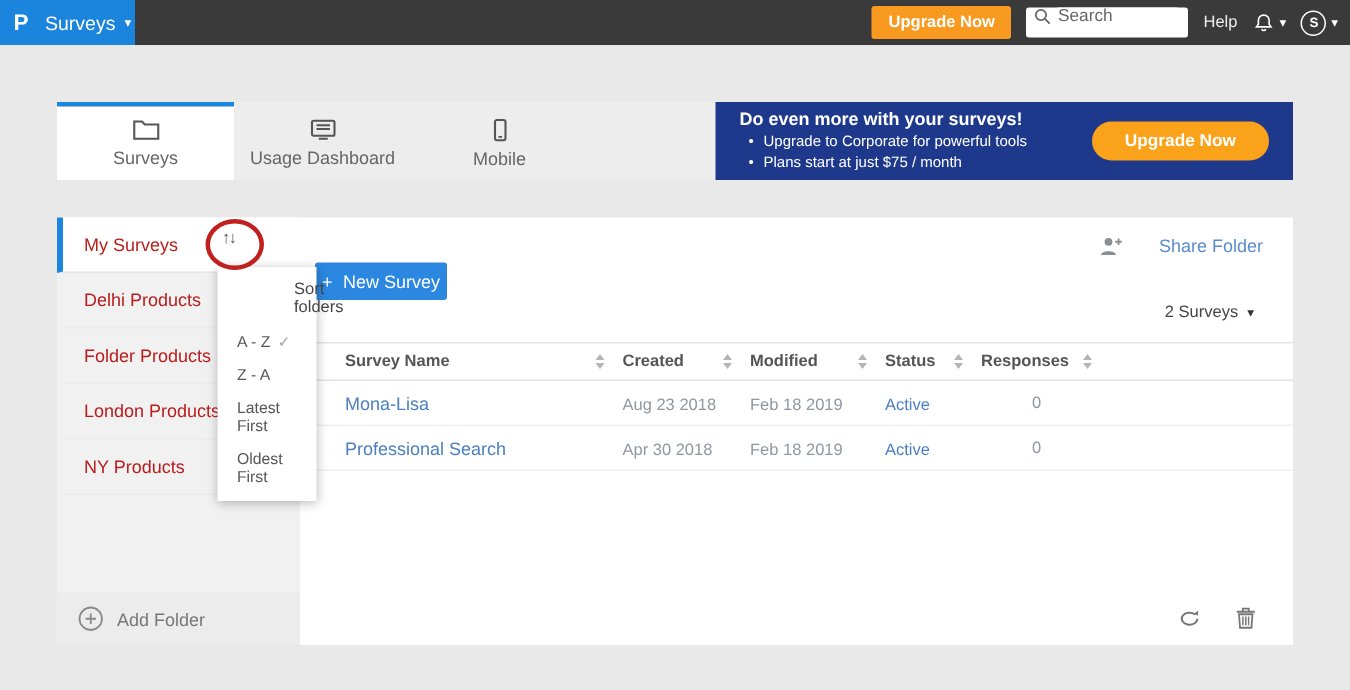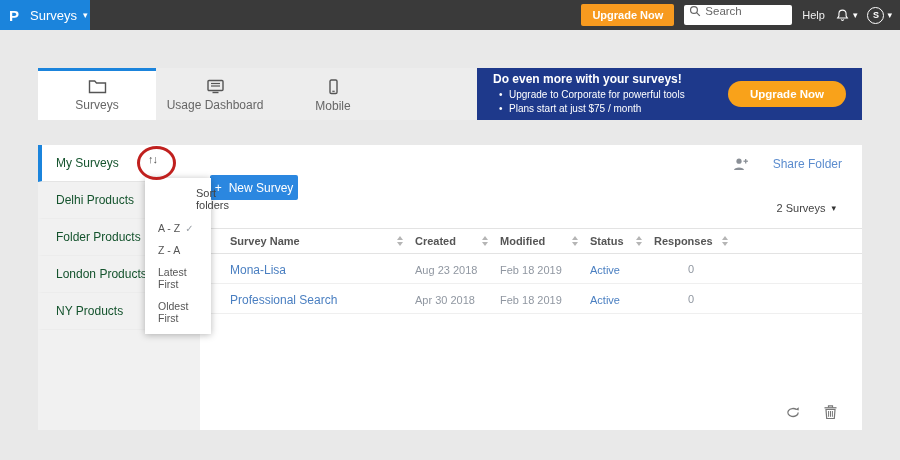--- a/index.html
+++ b/index.html
@@ -33,21 +33,21 @@
   .banner-title { font-size:12px; font-weight:bold; margin-bottom:2px; }
   .banner-list { list-style:none; font-size:10px; }
   .banner-list li { padding-left:16px; position:relative; line-height:1.45; }
   .banner-list li::before { content:"•"; position:absolute; left:6px; }
   .btn-upgrade-banner { margin-left:auto; margin-right:16px; background:#f9a21a; color:#fff; border:none; font-weight:bold; font-size:11.5px; padding:7px 22px; border-radius:15px; font-family:inherit; cursor:pointer; }
 
   
   .card { position:absolute; left:38px; top:145px; width:824px; height:285px; background:#fff; }
 
   .sidebar { position:absolute; left:0; top:0; width:162px; height:285px; background:#f1f1f1; }
-  .side-item { height:37px; display:flex; align-items:center; padding-left:14px; font-size:12px; color:#14532d; border-left:4px solid transparent; cursor:pointer; border-bottom:1px solid #ececec; }
+  .side-item { height:37px; display:flex; align-items:center; padding-left:14px; font-size:12px; color:#b91c1c; border-left:4px solid transparent; cursor:pointer; border-bottom:1px solid #ececec; }
   .side-item.active { background:#fff; border-left-color:#1b84dc; border-bottom-color:#e4e4e4; }
   .sort-trigger { position:absolute; left:110px; top:8px; font-size:11px; color:#555; letter-spacing:-1px; cursor:pointer; z-index:2; }
   .add-folder { position:absolute; left:0; bottom:0; width:162px; height:35px; background:#ececec; display:flex; align-items:center; gap:9px; padding-left:14px; font-size:12px; color:#777; cursor:pointer; }
 
   
   .annotation { position:absolute; left:137px; top:146px; width:39px; height:34px; border:3px solid #c0201e; border-radius:50%; z-index:6; pointer-events:none; }
 
   .sort-menu { position:absolute; left:107px; top:33px; width:66px; background:#fff; box-shadow:0 1px 7px rgba(0,0,0,.28); z-index:5; padding:7px 0 5px; }
   .sort-menu-title { font-size:11px; font-weight:normal; color:#444; padding:2px 7px 6px;margin-left:44px; }
   .sort-option { font-size:10.5px; color:#555; padding:5px 6px 5px 13px; cursor:pointer; display:flex; align-items:center; gap:5px; }
@@ -167,20 +167,28 @@
       </div>
       <div class="side-item">
         <span>Folder Products</span>
       </div>
       <div class="side-item">
         <span>London Products</span>
       </div>
       <div class="side-item">
         <span>NY Products</span>
       </div>
+      <div class="add-folder">
+        <svg width="17" height="17" viewBox="0 0 17 17">
+          <circle cx="8.5" cy="8.5" r="7.5" fill="none" stroke="#8a8a8a" stroke-width="1.2"></circle>
+          <line x1="8.5" y1="5" x2="8.5" y2="12" stroke="#8a8a8a" stroke-width="1.2"></line>
+          <line x1="5" y1="8.5" x2="12" y2="8.5" stroke="#8a8a8a" stroke-width="1.2"></line>
+        </svg>
+        <span>Add Folder</span>
+      </div>
     </div>
 
     <span class="sort-trigger">↑↓</span>
 
     <div class="sort-menu">
       <div class="sort-menu-title">Sort folders</div>
       <div class="sort-option">
         <span>A - Z</span>
         <span class="sort-check">✓</span>
       </div>

